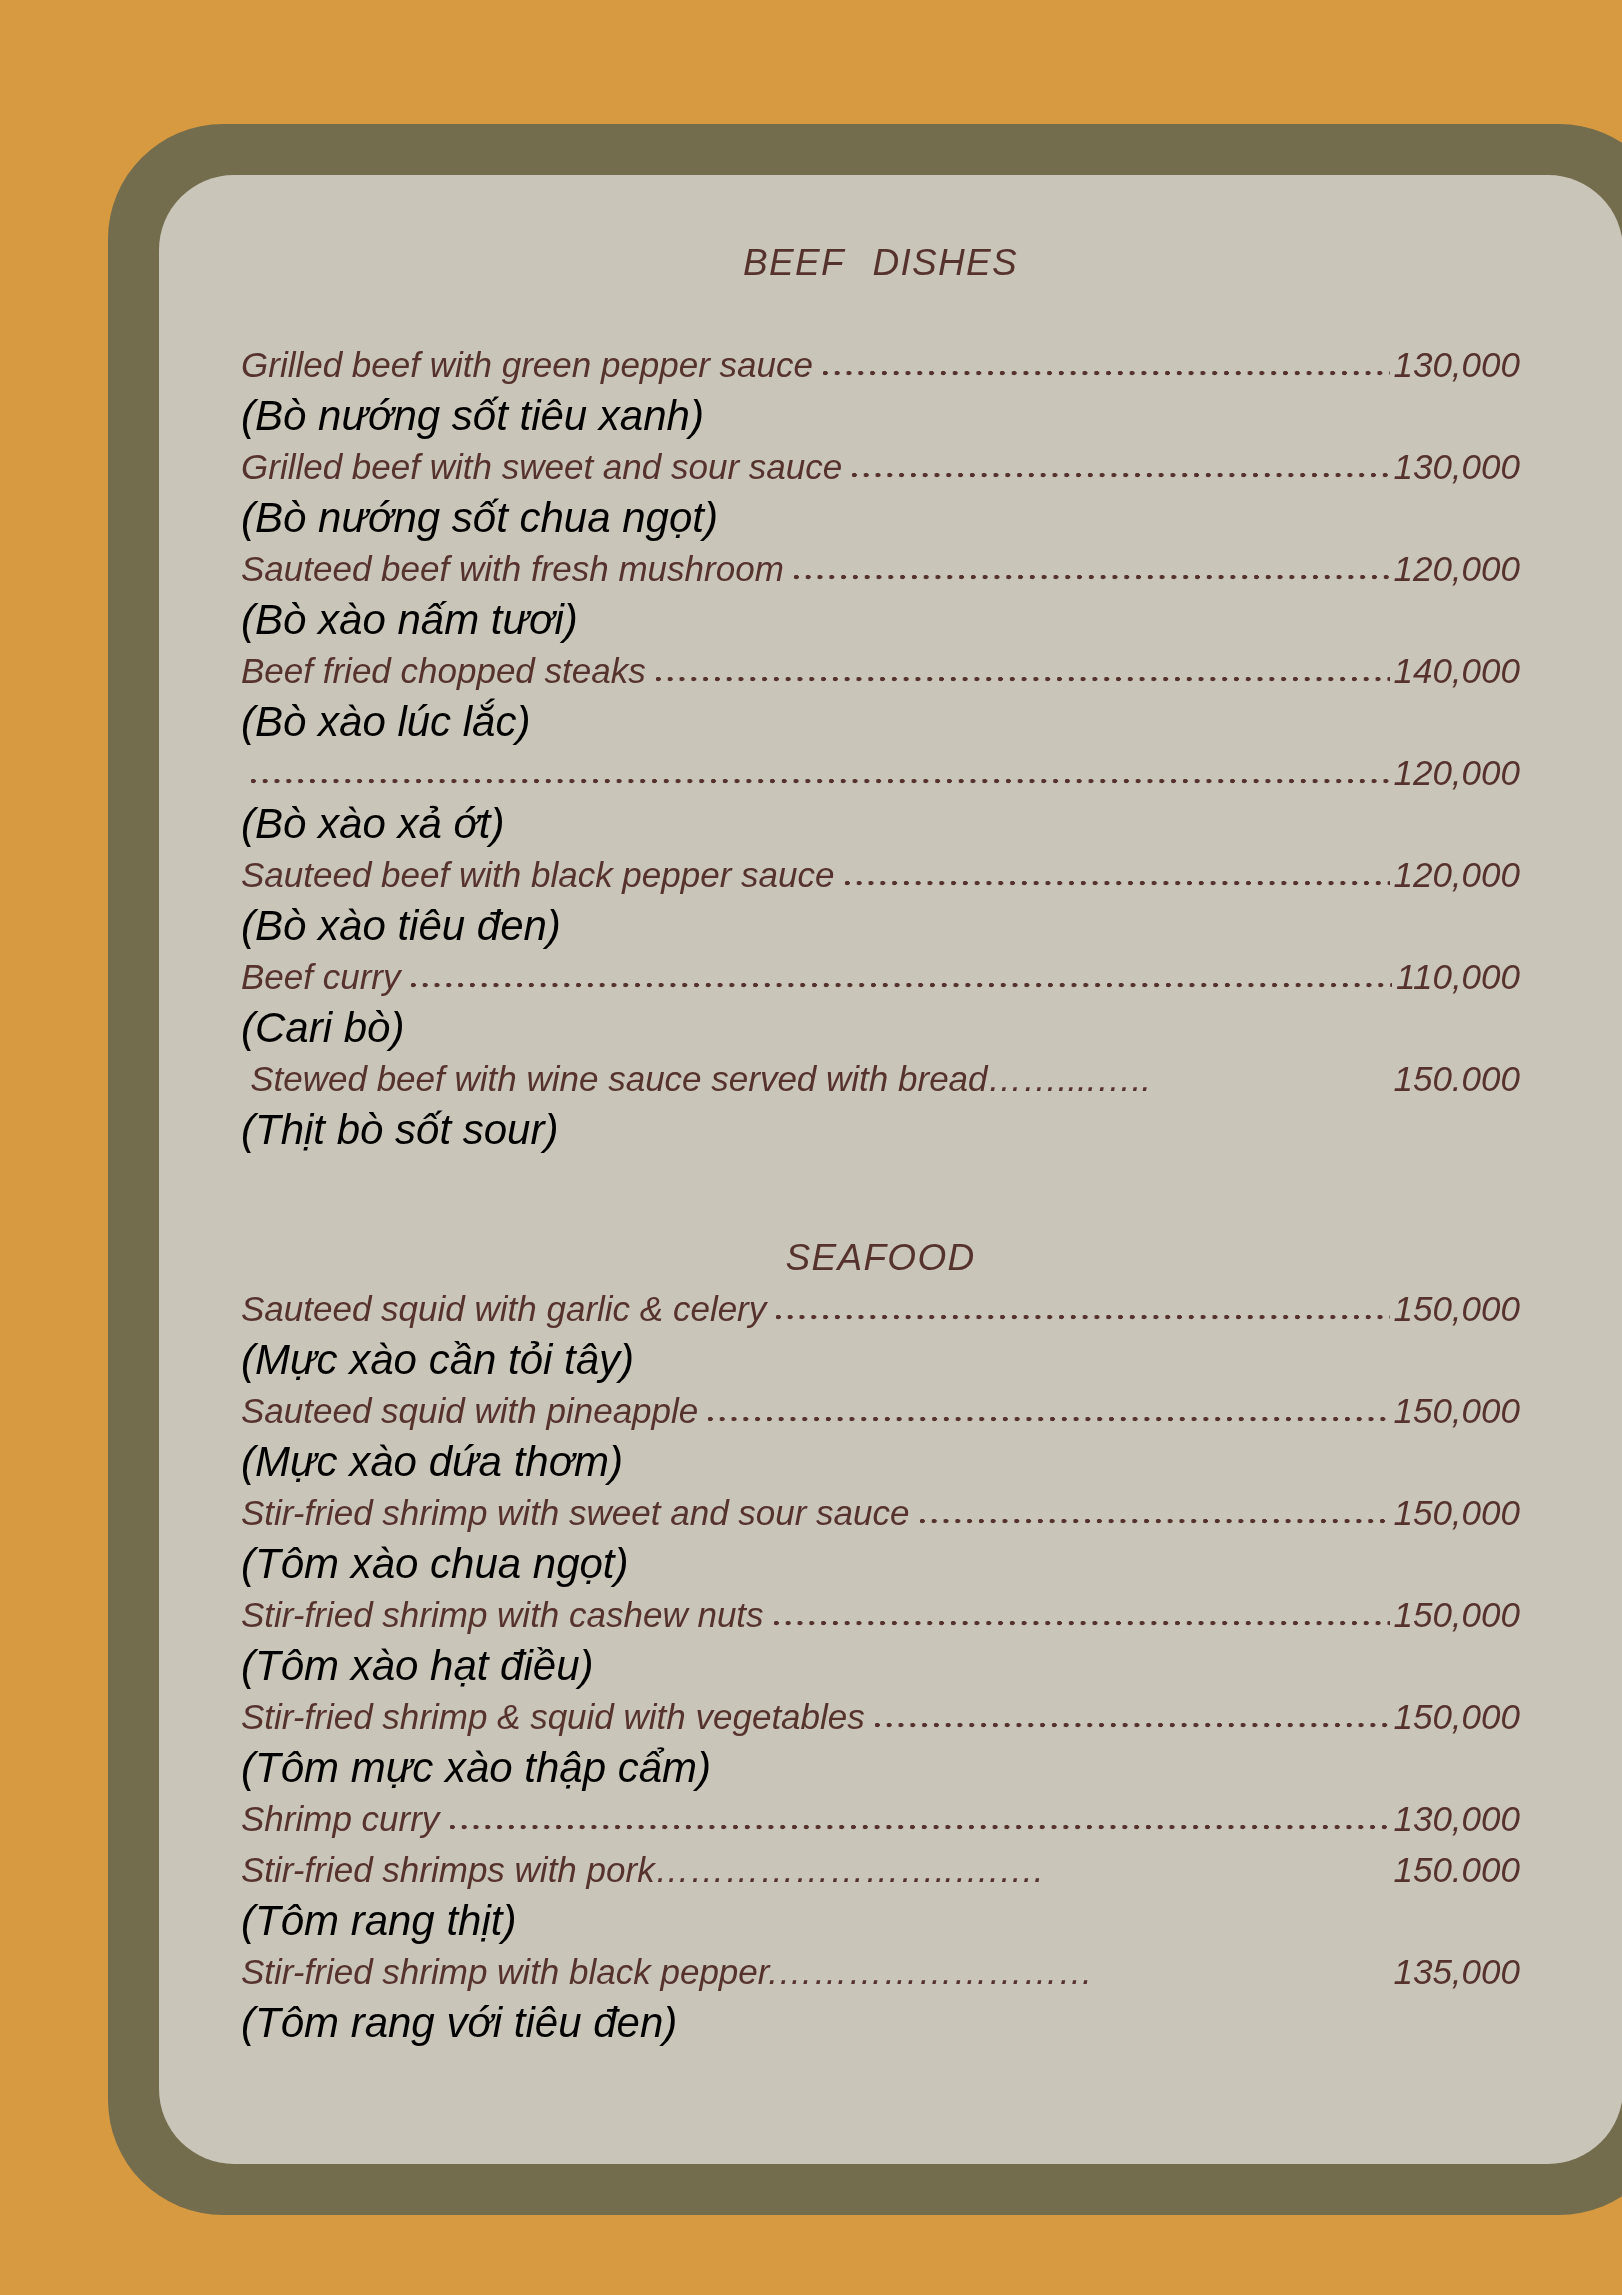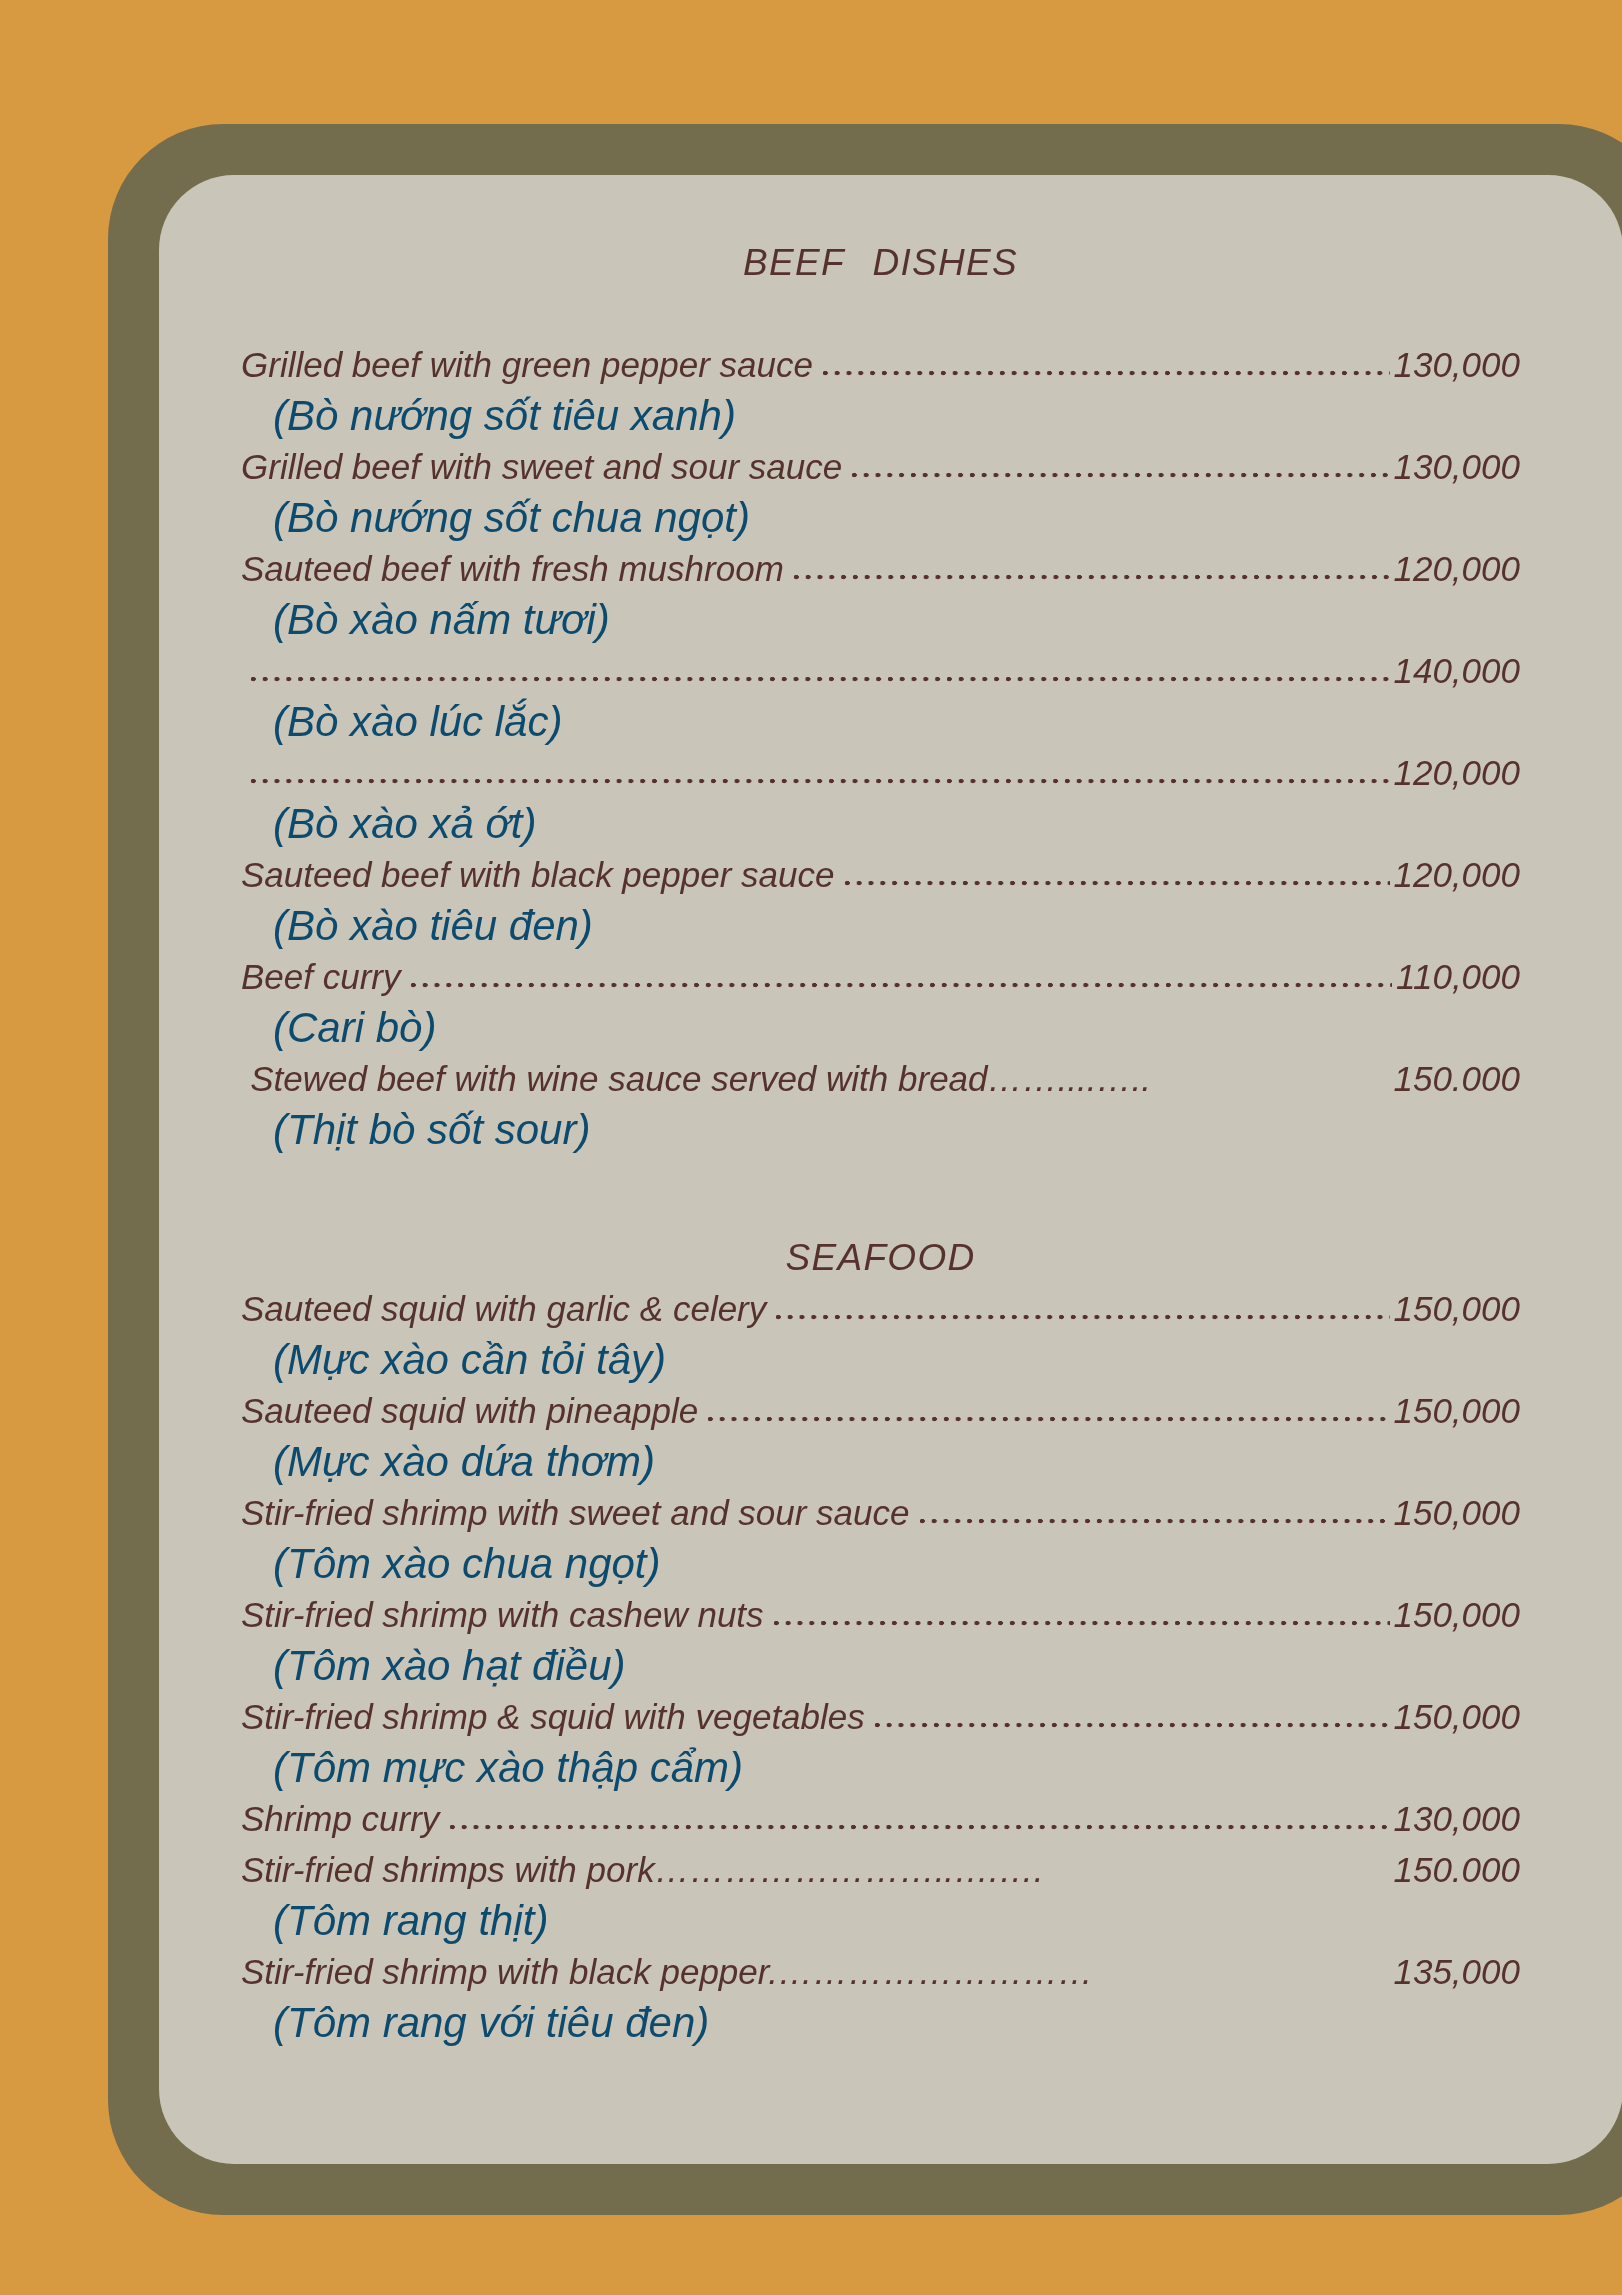--- a/index.html
+++ b/index.html
@@ -65,23 +65,22 @@
     background-size: 11.8px 8.5px;
     background-repeat: repeat-x;
     background-position: left bottom;
   }
   .leader.leader-none { background: none; margin: 0; }
   .dish-price { flex: 0 0 auto; }
   .dish-name-vi {
     height: 51px;
     line-height: 51px;
     font-size: 42px;
-    color: #0c4a6e;
+    color: #000000;
     white-space: nowrap;
-    margin-left: 32px;
   }
 </style>
 </head>
 <body>
 
 <div class="page">
   <div class="frame">
     <div class="card">
       <div class="content" id="content">
   <section class="menu-section section-0">
@@ -109,20 +108,21 @@
     <div class="row">
       <span class="dish-name">Sauteed beef with fresh mushroom</span>
       <span class="leader"></span>
       <span class="dish-price">120,000</span>
     </div>
     <div class="dish-name-vi">(Bò xào nấm tươi)</div>
   </div>
 
   <div class="item">
     <div class="row">
+      <span class="dish-name">Beef fried chopped steaks</span>
       <span class="leader"></span>
       <span class="dish-price">140,000</span>
     </div>
     <div class="dish-name-vi">(Bò xào lúc lắc)</div>
   </div>
 
   <div class="item">
     <div class="row">
       <span class="leader"></span>
       <span class="dish-price">120,000</span>

